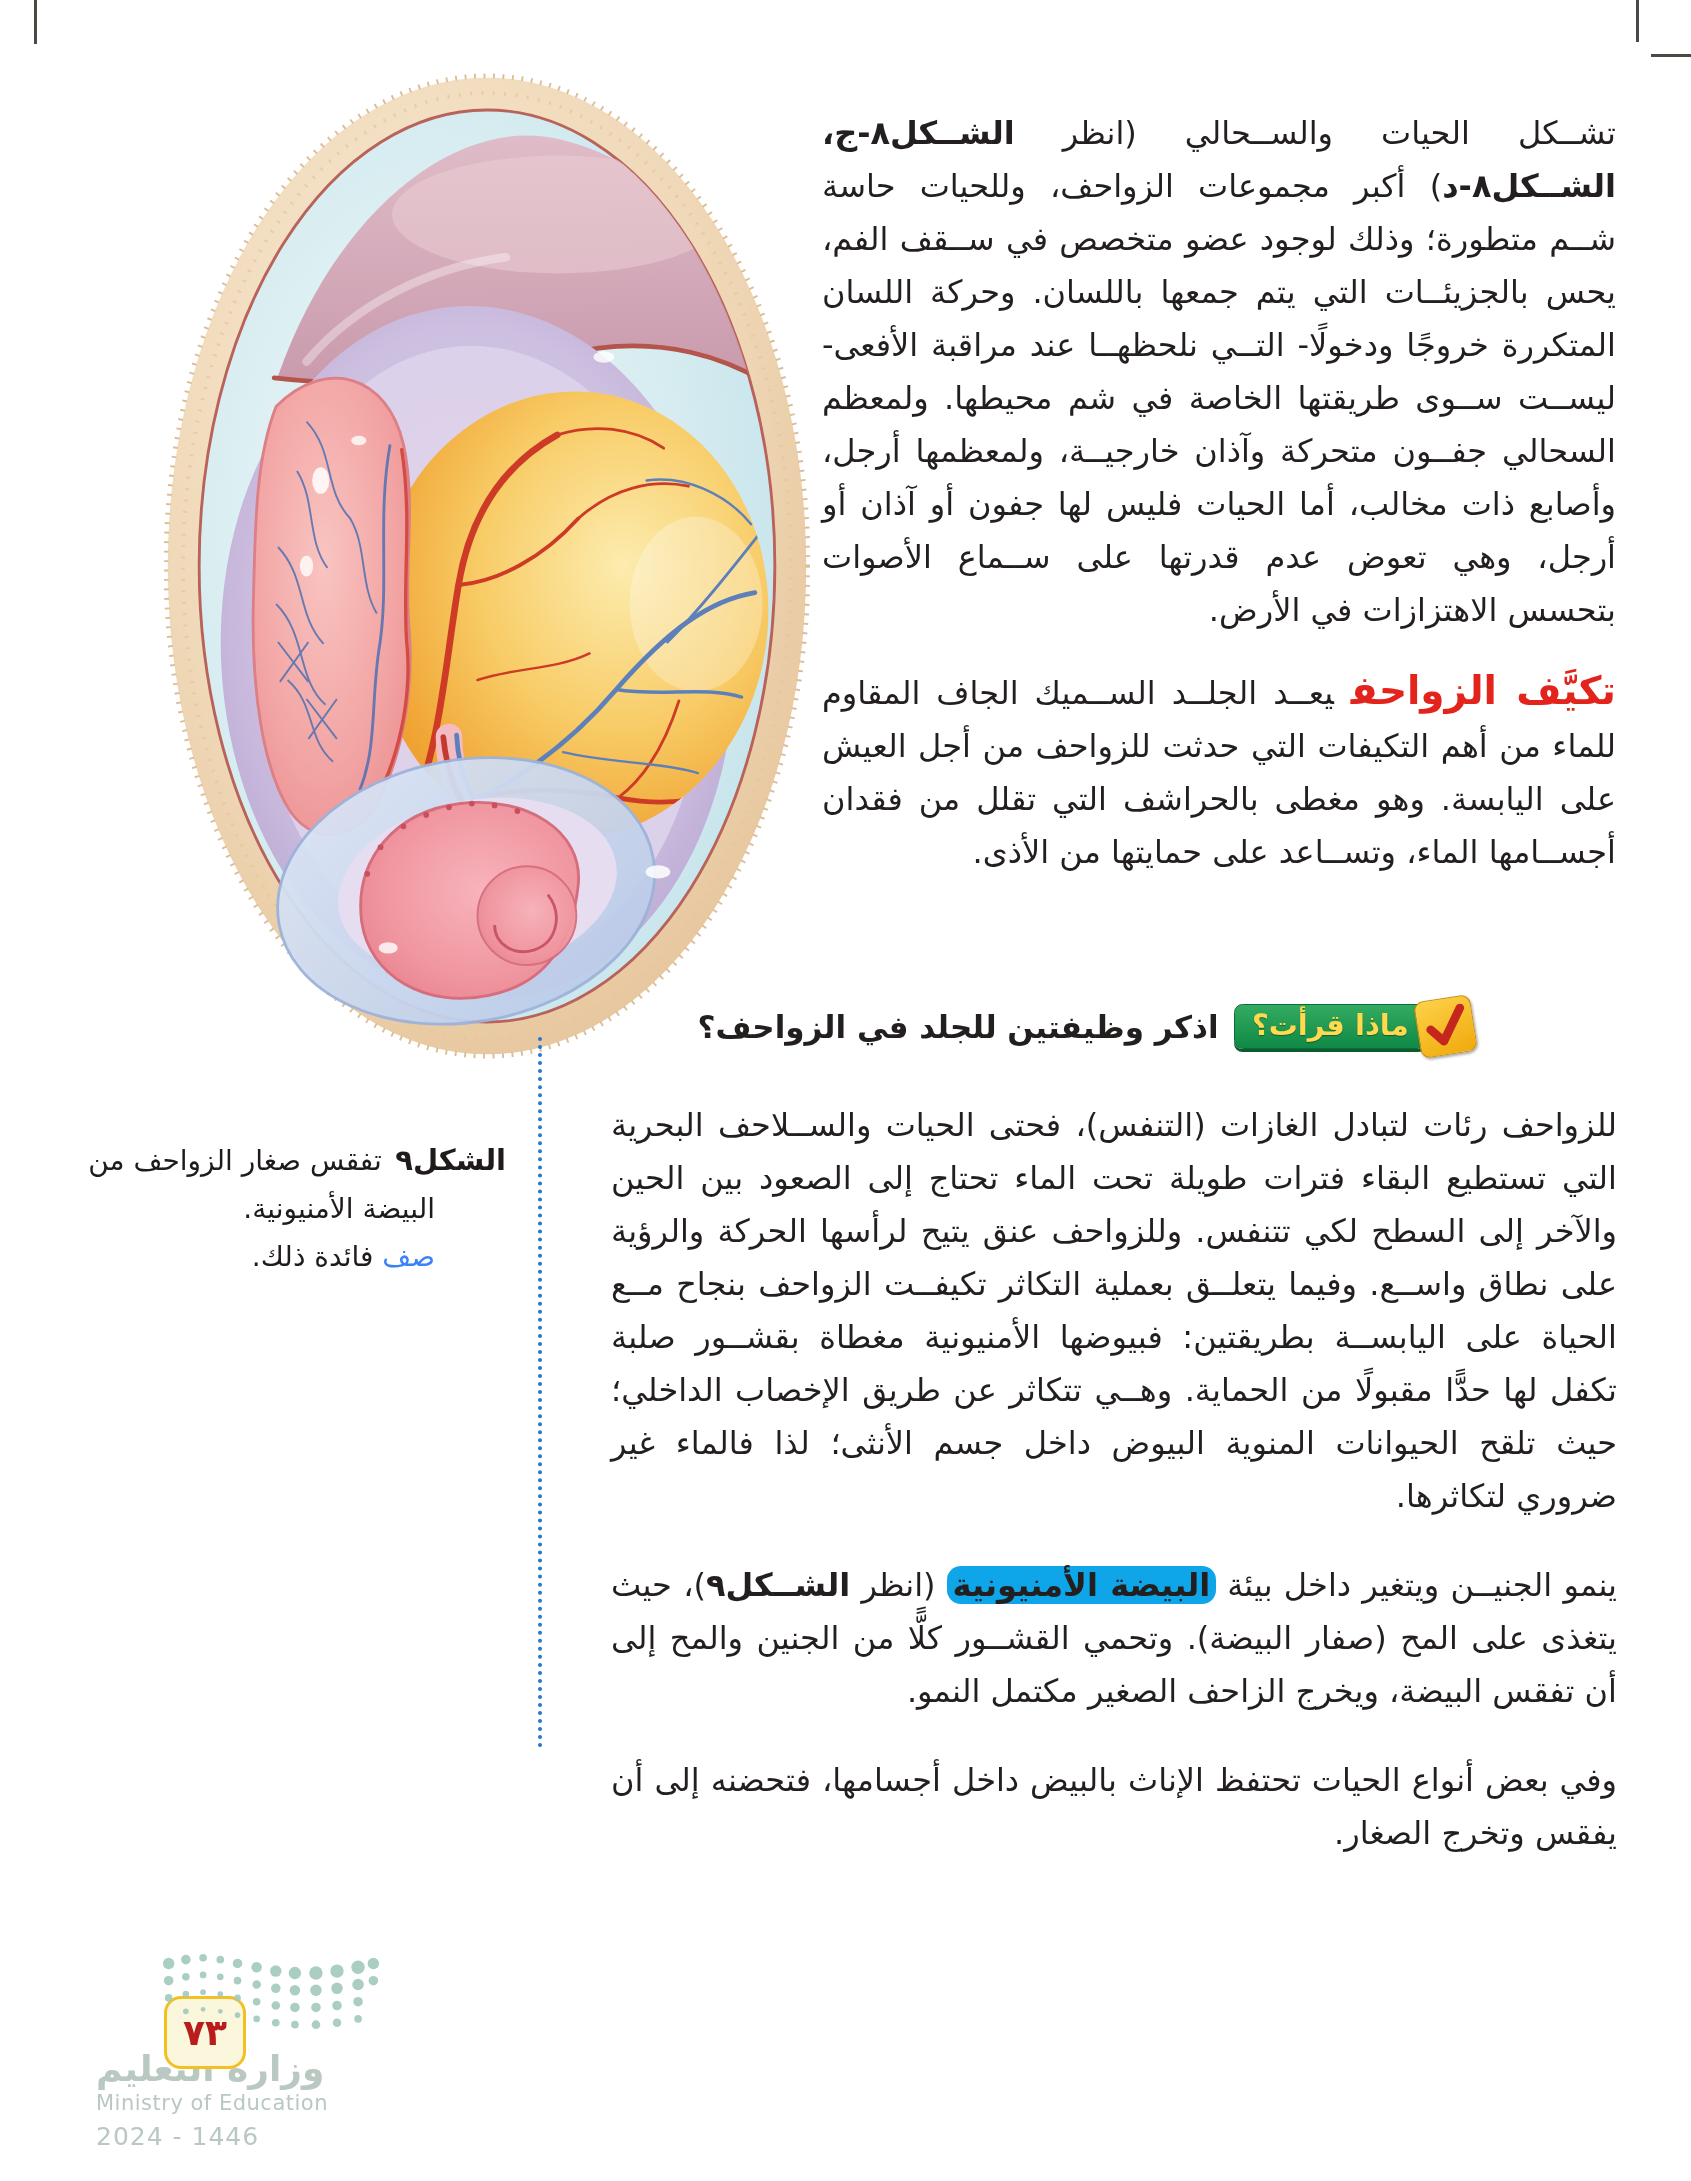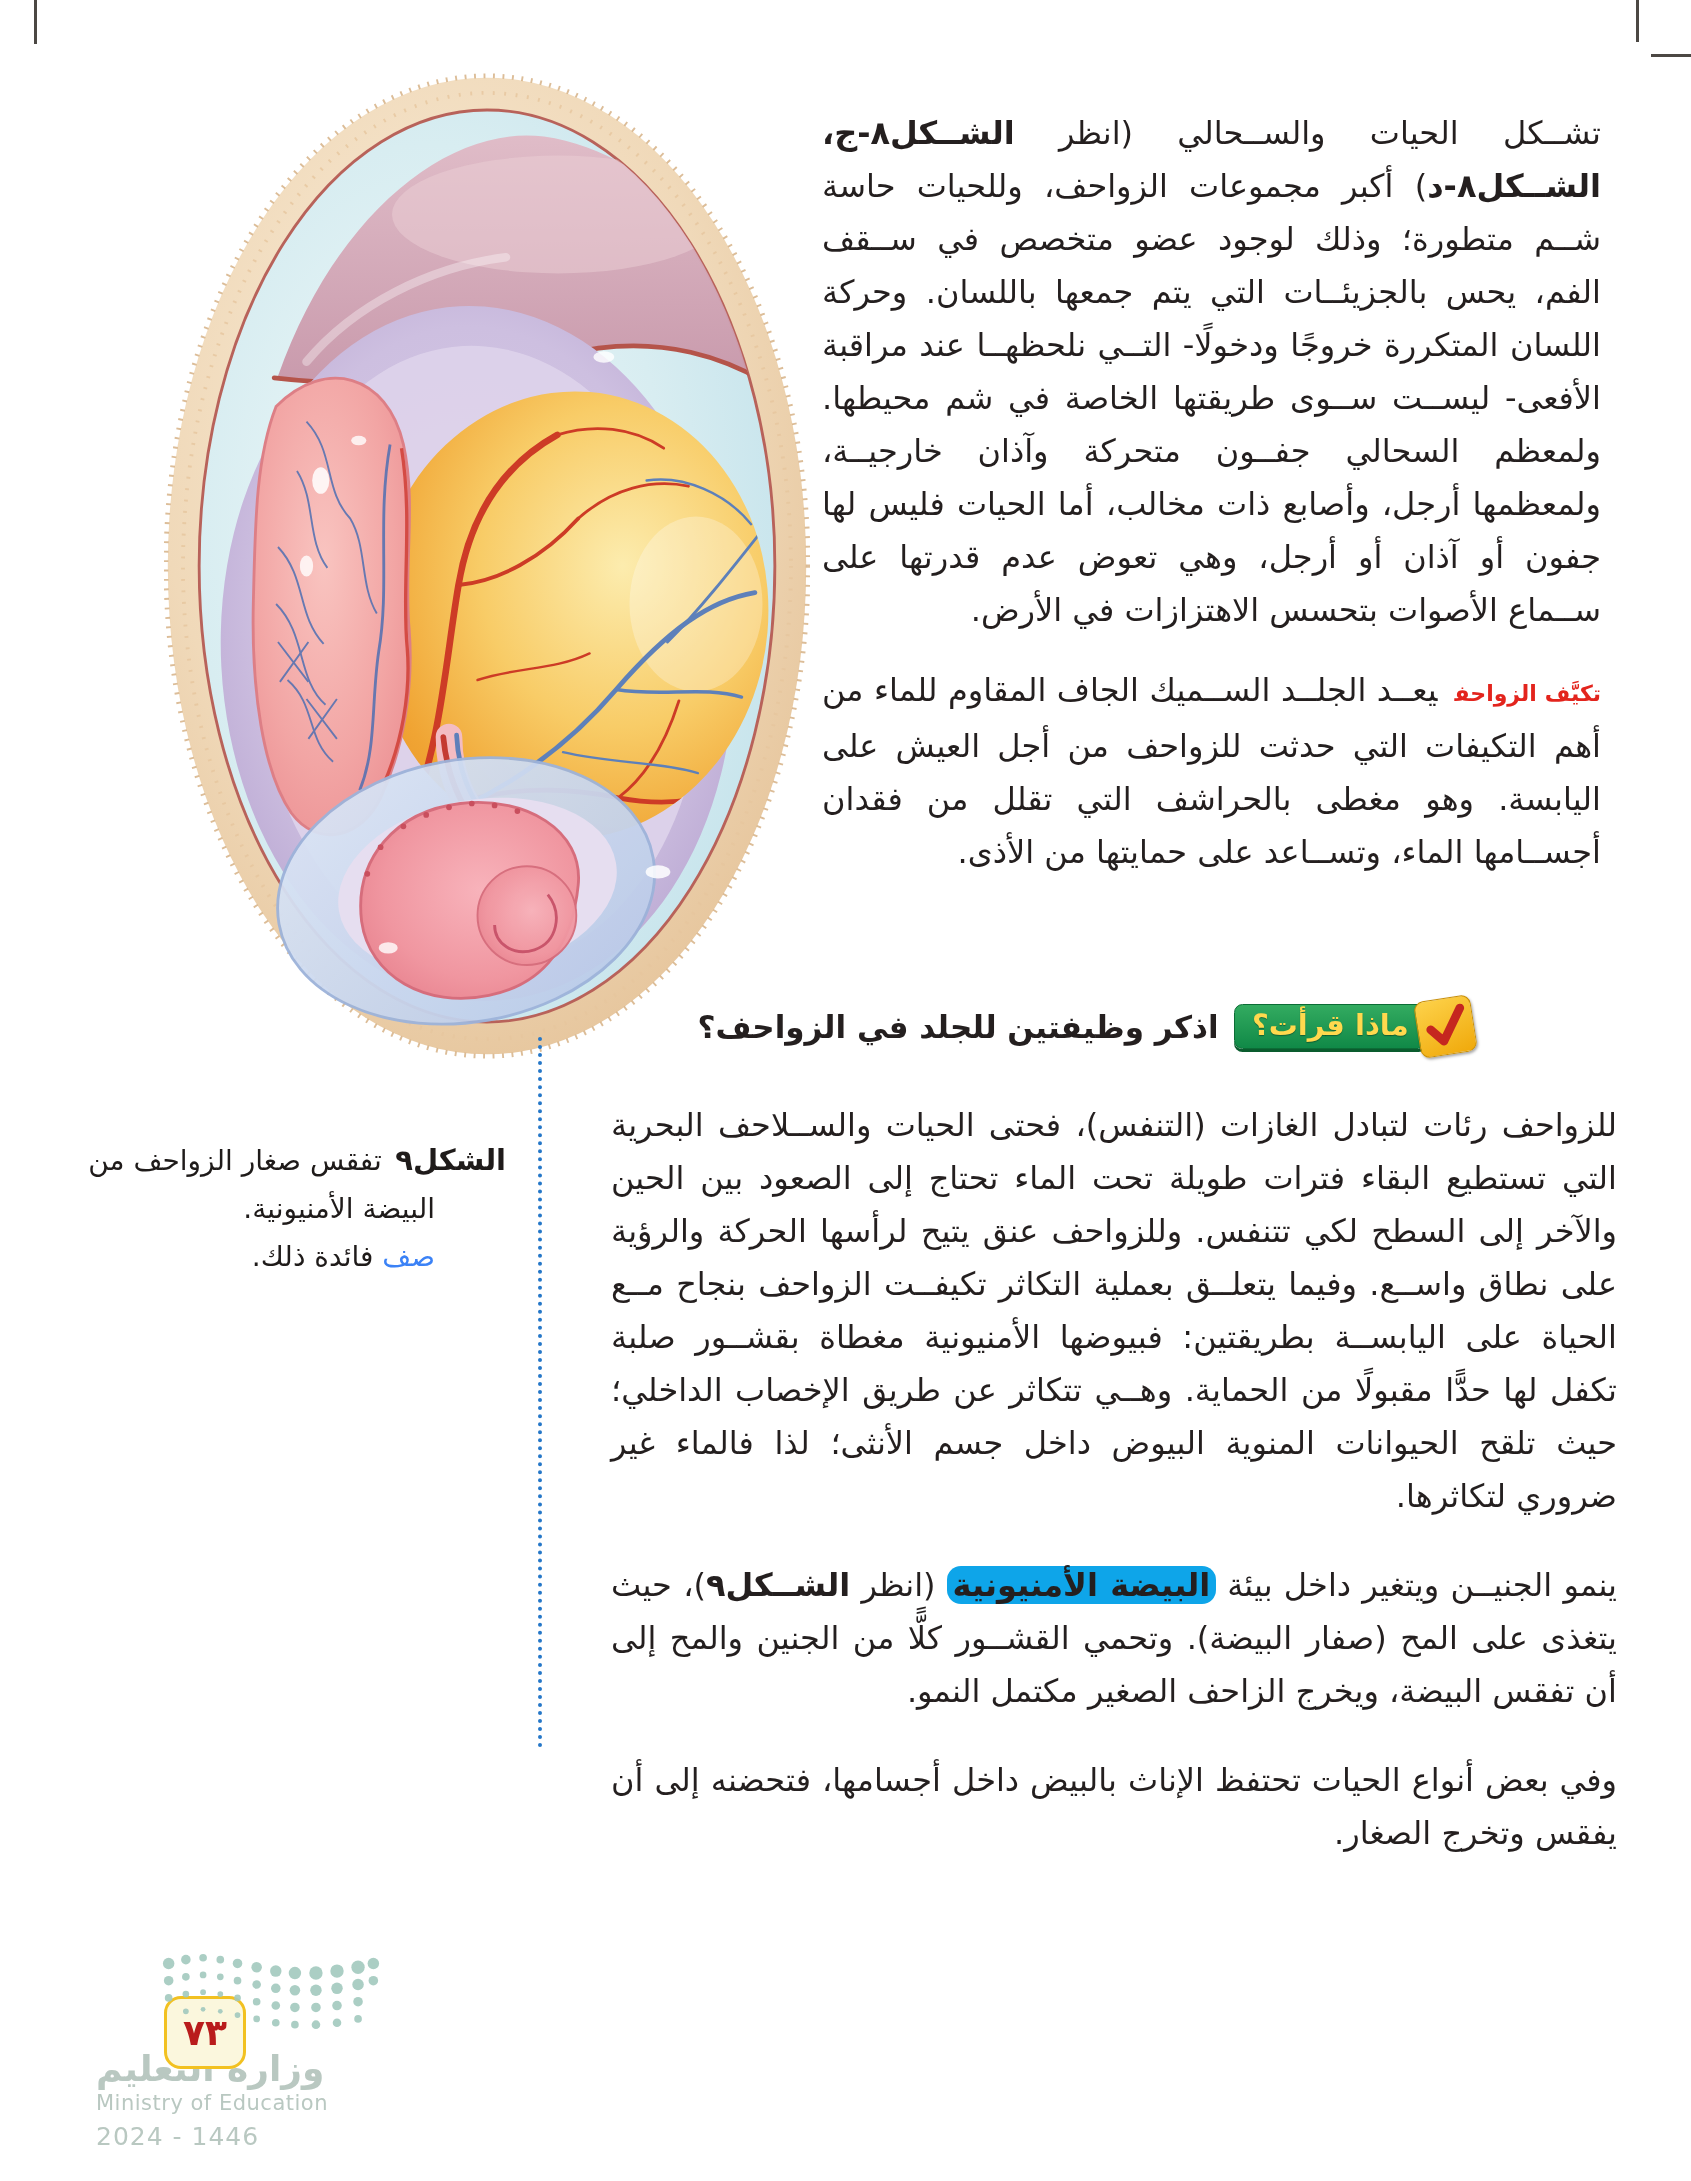--- a/index.html
+++ b/index.html
@@ -6,22 +6,22 @@
   .page{position:relative;width:1692px;height:2181px;background:#ffffff;overflow:hidden;
         font-family:"DejaVu Sans",sans-serif;color:#241f1f;}
   
   .mark{position:absolute;background:#4c4844;}
   
   .egg-wrap{position:absolute;left:164px;top:71px;width:646px;height:990px;}
   .egg-wrap svg{width:100%;height:100%;display:block;}
   
   .intro-col{position:absolute;top:107px;right:75px;width:795px;direction:rtl;
              text-align:justify;font-size:32px;line-height:53px;}
-  .intro-col p{margin:0 16px 27px 0;}
-  .section-head{font-weight:bold;color:#e3241d;font-size:22px;margin-left:17px;}
+  .intro-col p{margin:0 1px 27px 0;}
+  .section-head{font-weight:bold;color:#e3241d;font-size:39px;margin-left:17px;}
   .bold{font-weight:bold;}
   
   .check-row{position:absolute;top:998px;right:218px;direction:rtl;display:flex;
              align-items:center;gap:5.7px;}
   .check-icon{width:55px;height:55px;flex:0 0 auto;background:linear-gradient(160deg,#fdd24a,#f0a90b);
               border:1.9px solid #c98f06;border-radius:9.6px;transform:rotate(-9deg);
               margin-left:-15.3px;position:relative;z-index:2;box-shadow:1px 1.9px 2.9px rgba(0,0,0,.35);}
   .check-icon svg{position:absolute;left:0;top:0;}
   .check-badge{background:linear-gradient(180deg,#33ab60,#108947);border:1px solid #0c6d36;
                box-shadow:0 2.9px 0 #0a5c2e;border-radius:8.6px;padding:2.9px 17px 6.7px 17px;

